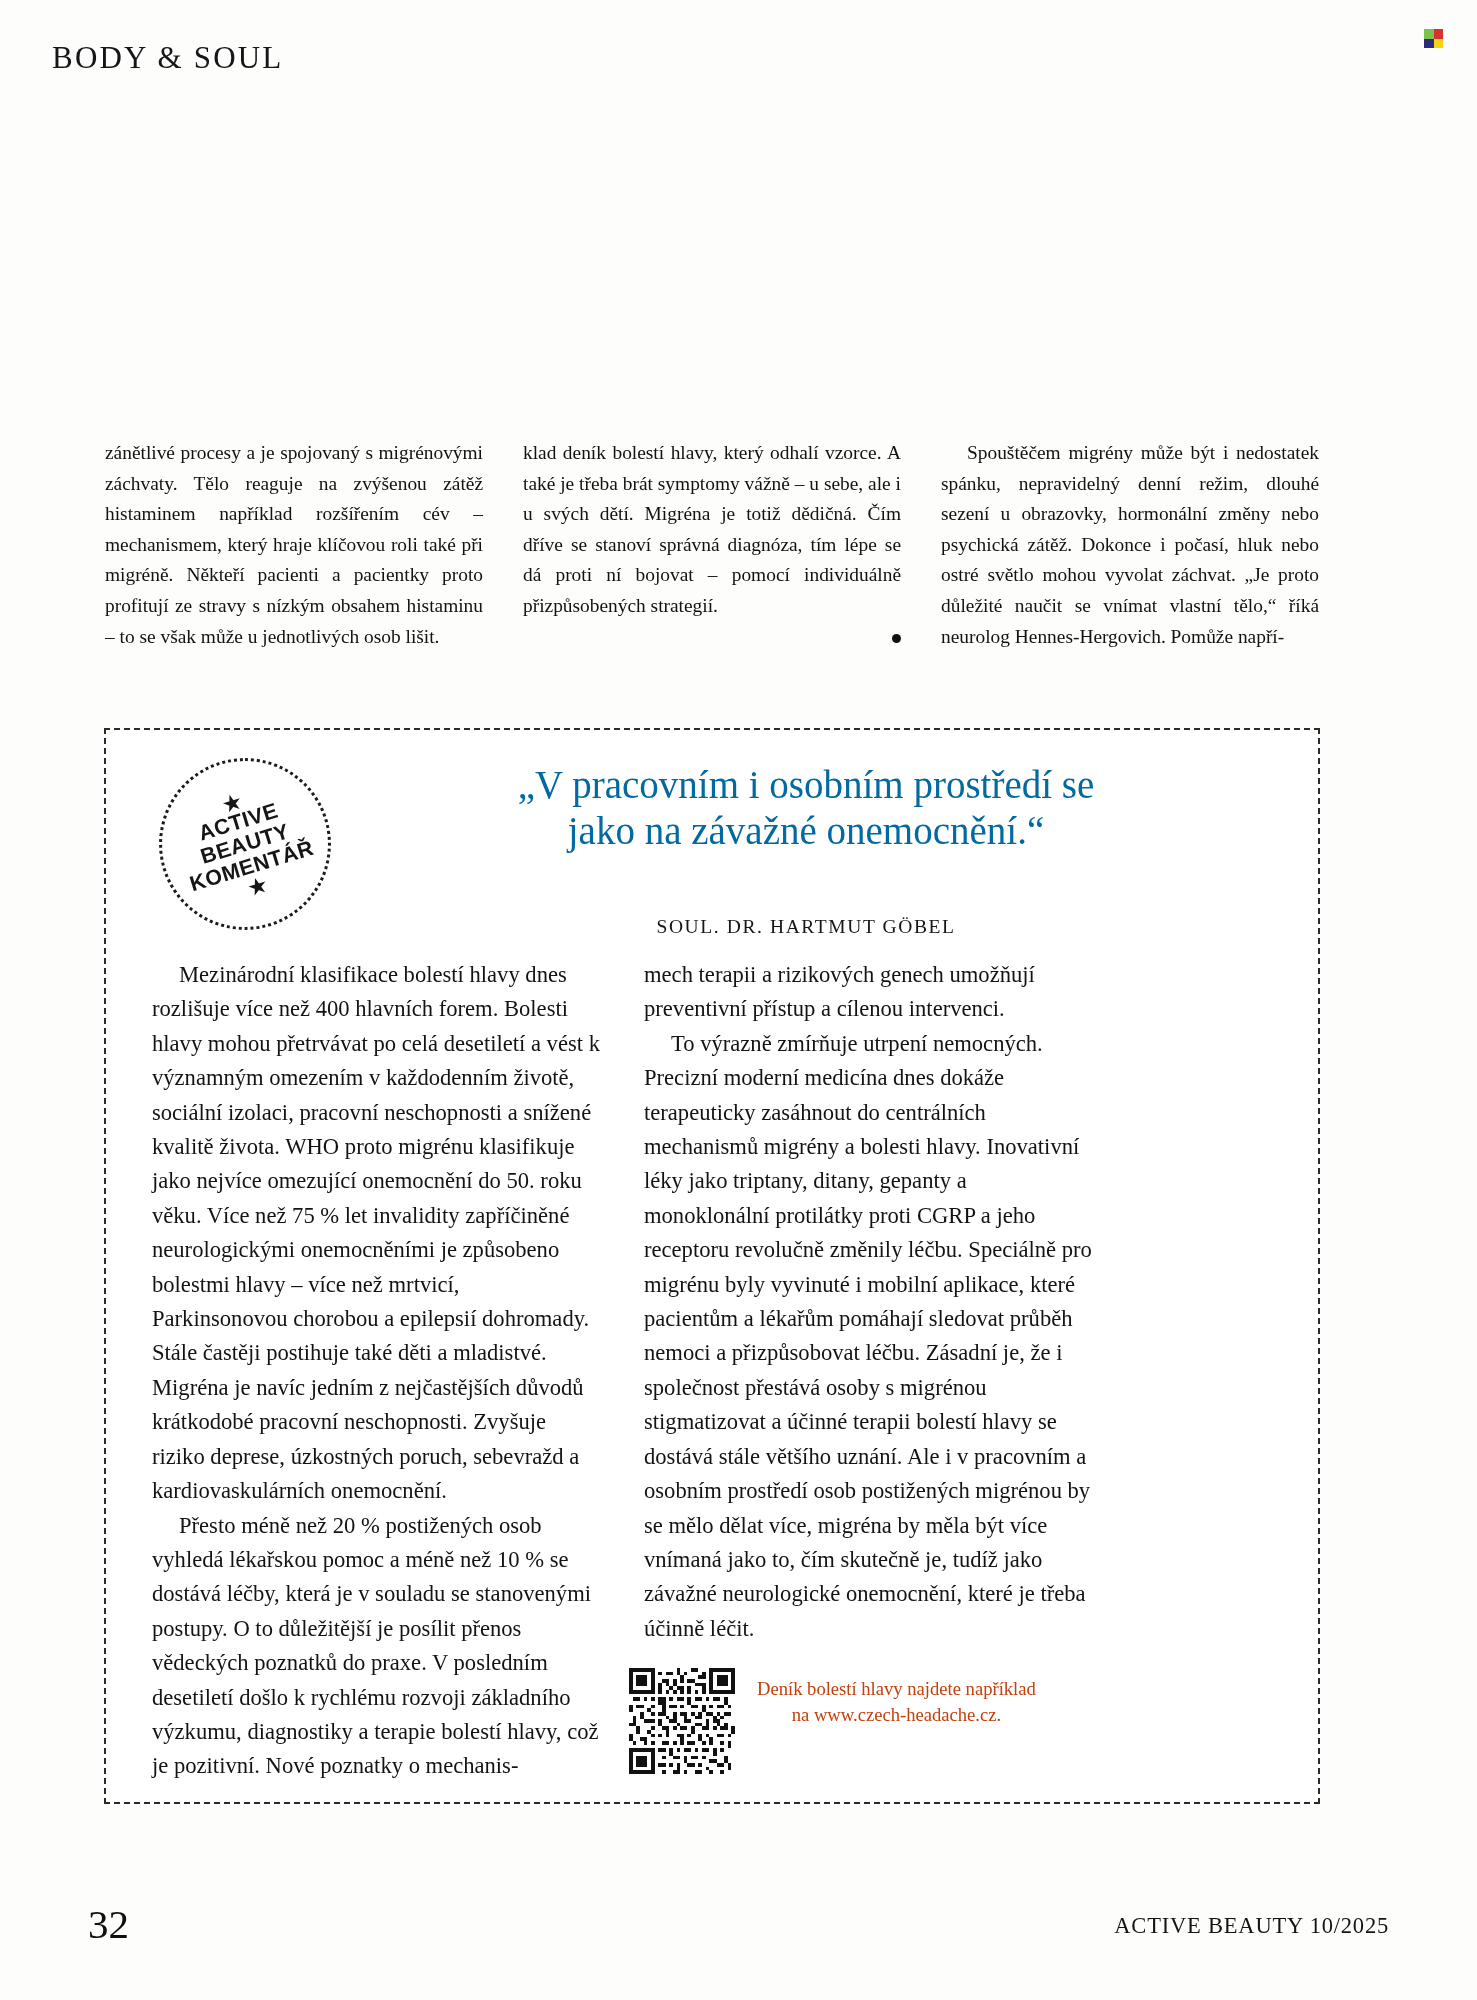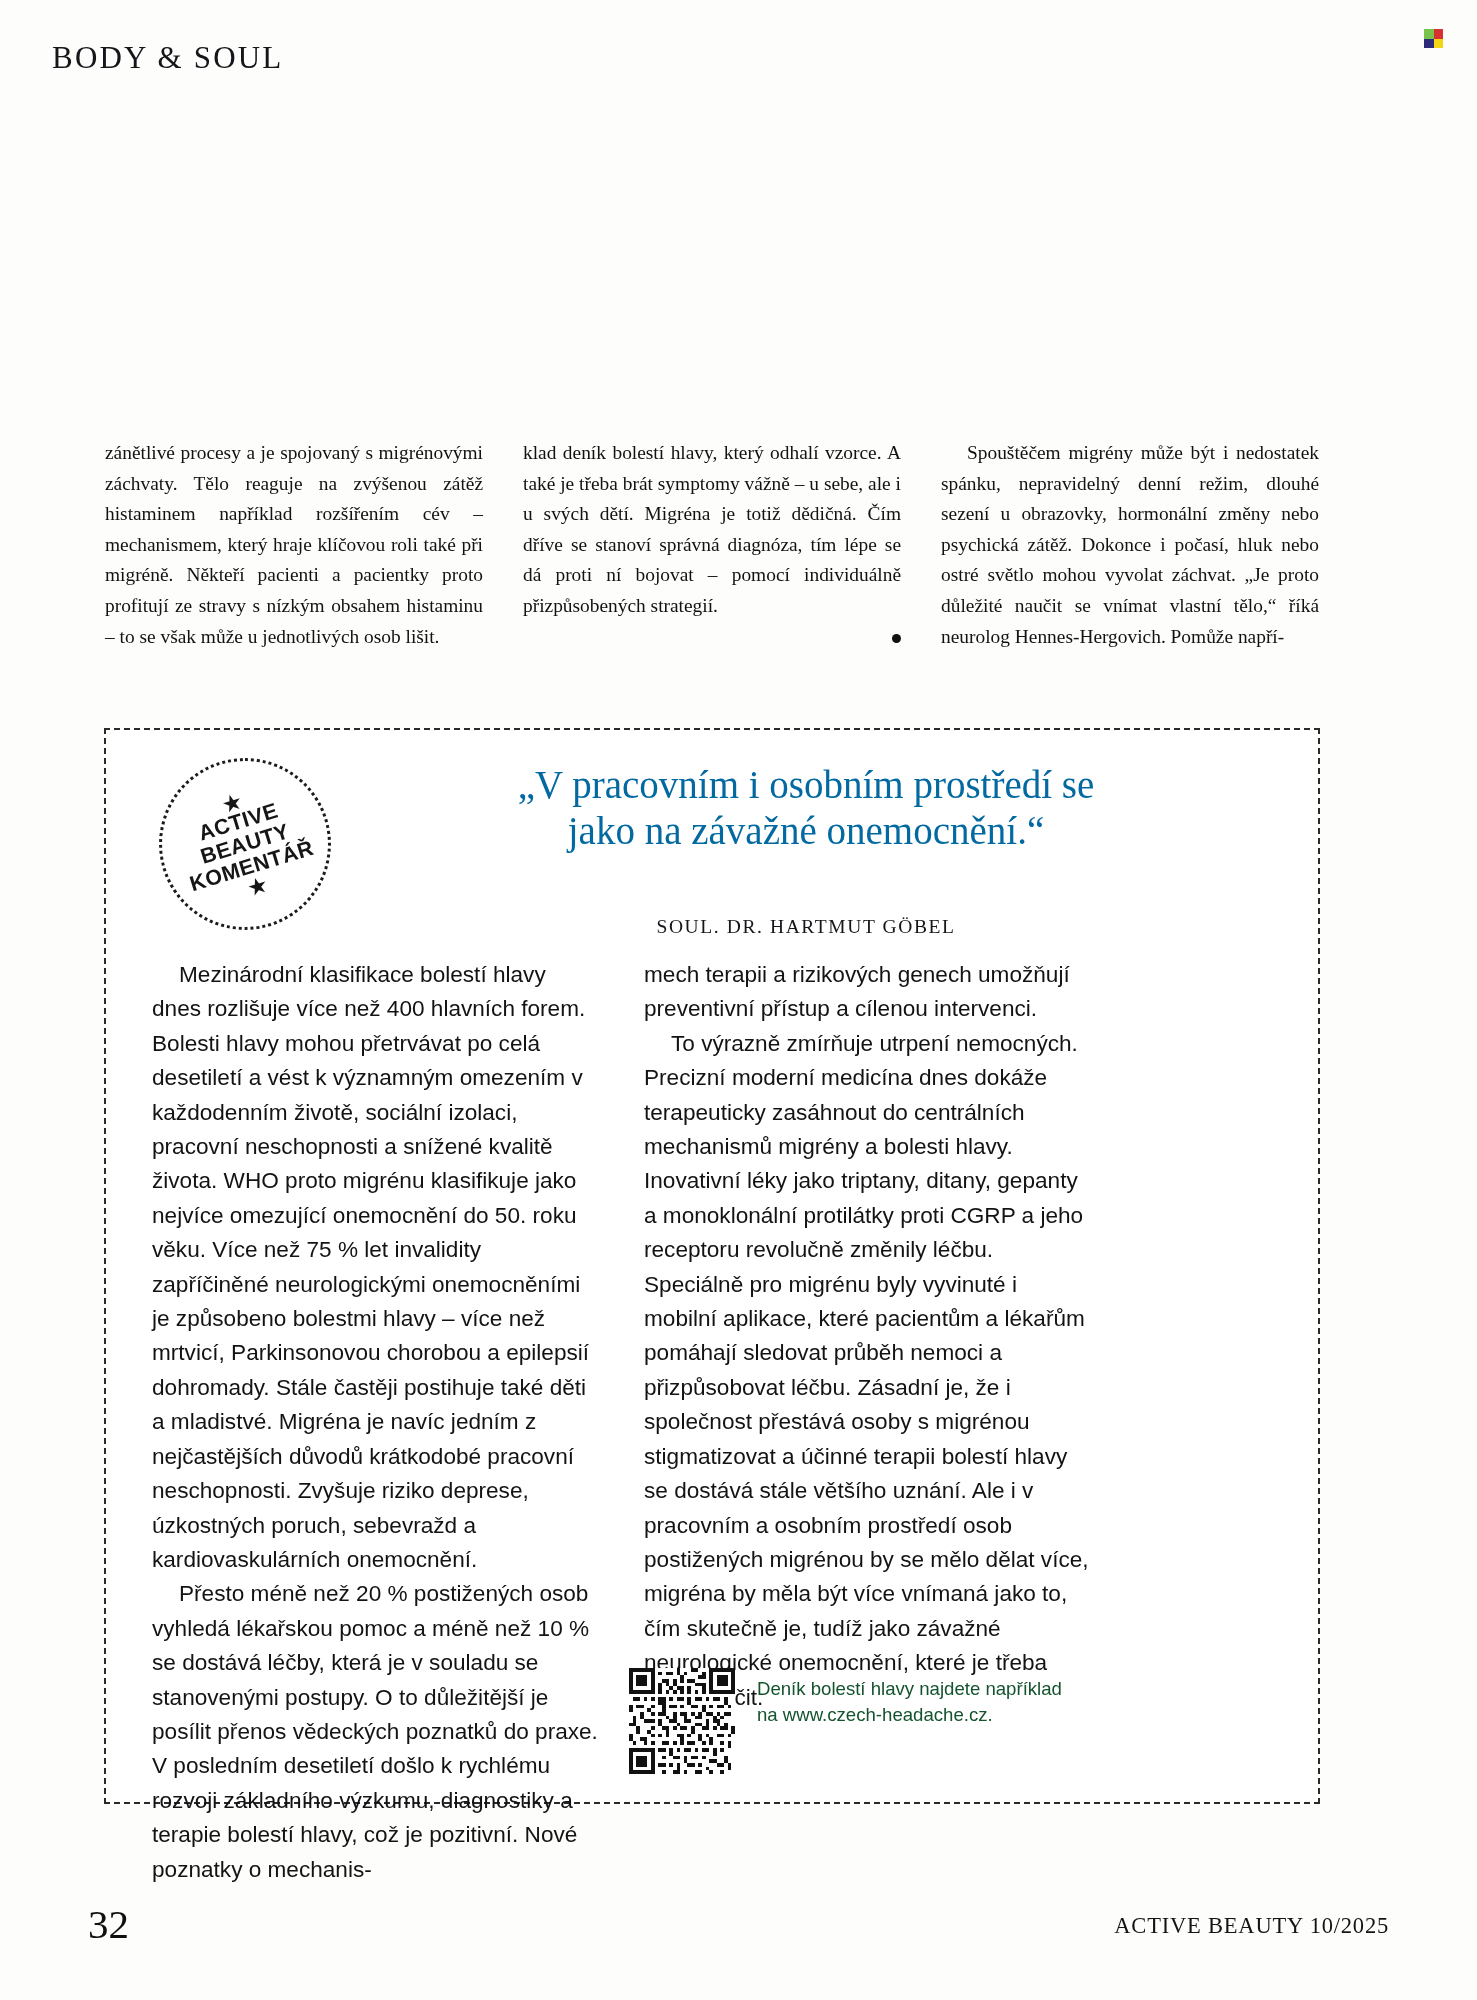--- a/index.html
+++ b/index.html
@@ -155,21 +155,21 @@
   .box-cols {
     position: absolute;
     left: 46px;
     top: 228px;
     width: 1124px;
     display: flex;
     gap: 44px;
   }
   .box-col {
     width: 440px;
-    font-family: Liberation Sans, sans-serif;
+    font-family: Liberation Serif, serif;
     font-size: 22.6px;
     line-height: 34.4px;
     color: #131313;
   }
   .box-col.left { width: 448px; }
   .box-col.right { width: 448px; }
   .box-col p { margin: 0; }
   .box-col p.indent { text-indent: 27px; }
 
   
@@ -181,26 +181,27 @@
     align-items: flex-start;
     gap: 22px;
   }
   .qr-code {
     width: 106px;
     height: 106px;
     flex: none;
     background: #fff;
   }
   .qr-caption {
-    font-family: Liberation Sans, sans-serif;
+    font-family: Liberation Serif, serif;
     font-size: 18.6px;
     line-height: 26px;
-    color: #14532d;
+    color: #c2410c;
     padding-top: 8px;
     max-width: 330px;
+    text-align: center;
   }
   .qr-caption span { display: block; }
 
   
   .folio {
     position: absolute;
     left: 88px;
     top: 1900px;
     font-family: "Liberation Serif", serif;
     font-size: 41px;

